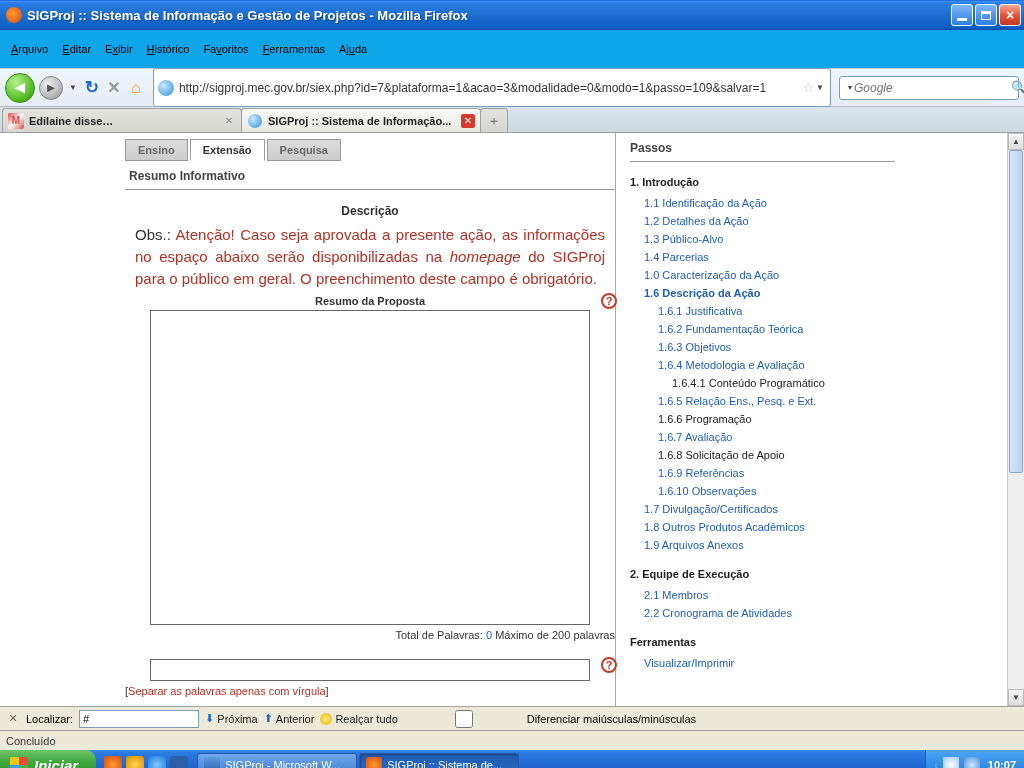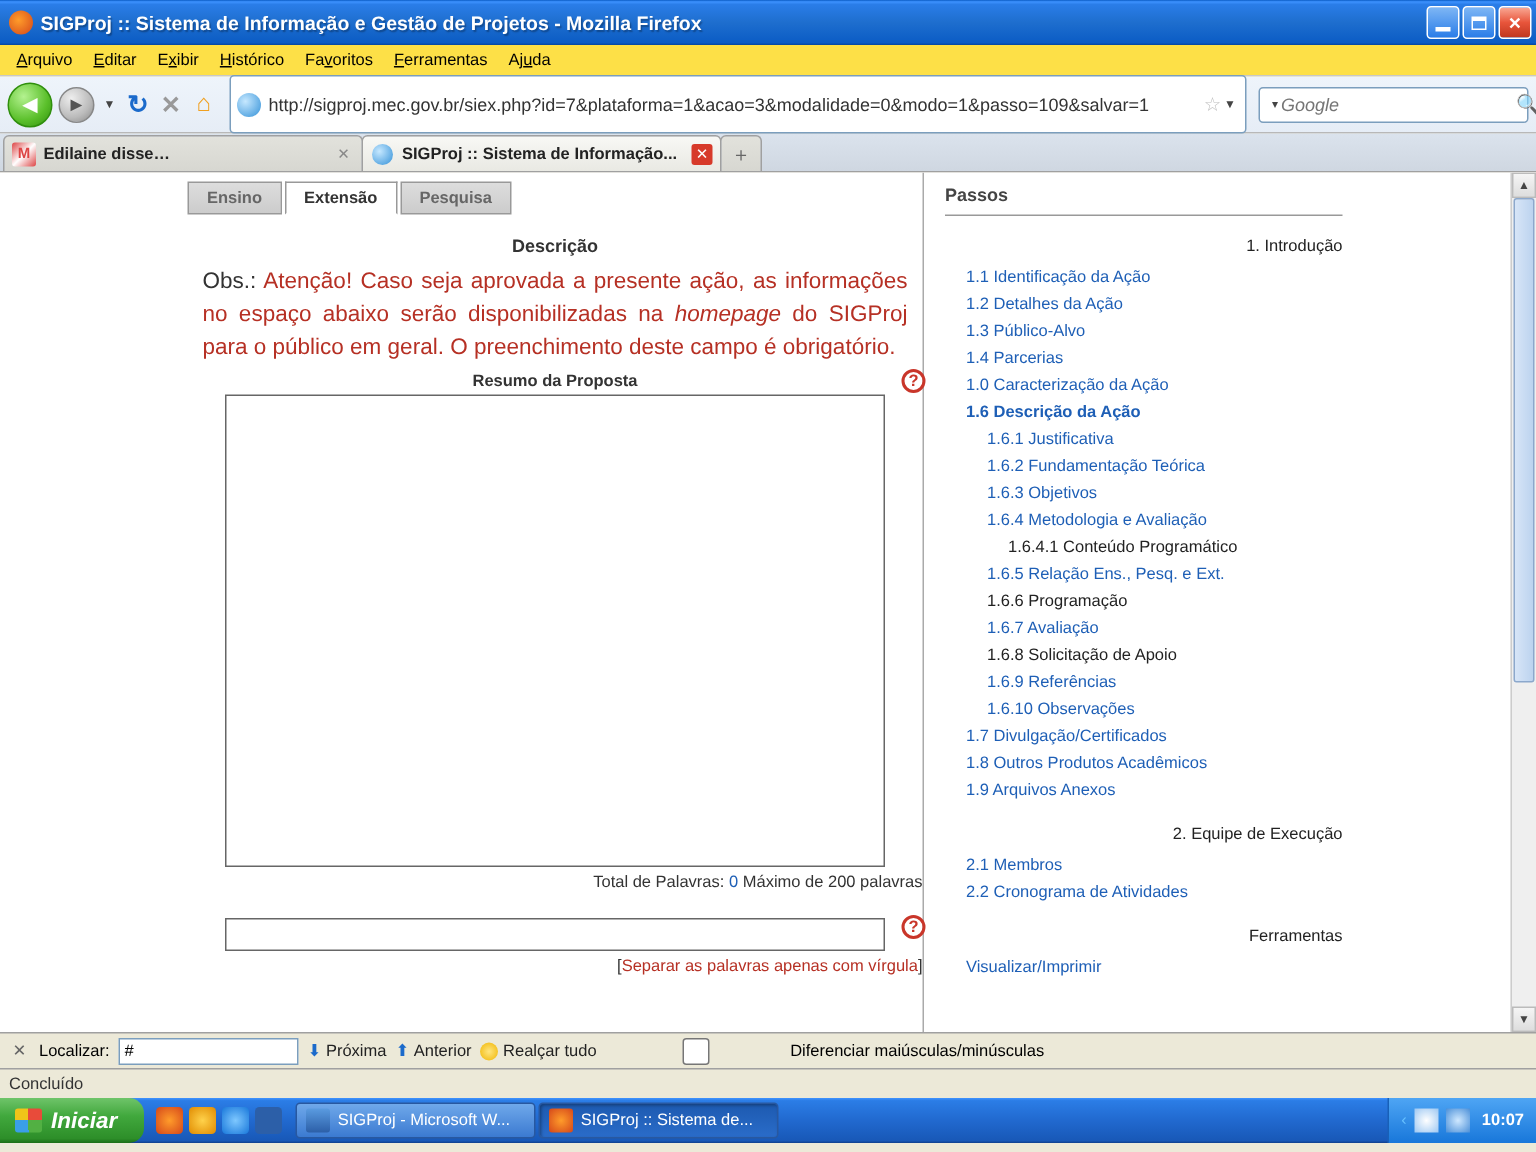--- a/index.html
+++ b/index.html
@@ -11,21 +11,21 @@
 .titlebar .title-text { flex:1; text-shadow:1px 1px 1px rgba(0,0,0,.3); }
 .winbtns { display:flex; gap:2px; }
 .winbtn { width:22px; height:22px; border-radius:3px; border:1px solid #fff; display:flex; align-items:center; justify-content:center; font-family:Arial; font-weight:bold; color:#fff; }
 .winbtn.min,.winbtn.max { background:linear-gradient(to bottom,#7eb6f5,#2a7de8); }
 .winbtn.close { background:linear-gradient(to bottom,#f9a894,#e8553b,#c0361f); }
 .winbtn .mn { width:10px; height:3px; background:#fff; margin-top:8px; }
 .winbtn .mx { width:10px; height:9px; border:1px solid #fff; border-top:3px solid #fff; }
 .winbtn .cx { font-size:14px; line-height:1; }
 
 
-.menubar { height:21px; background:#fde047; border-bottom:1px solid #c8c8c8; display:flex; align-items:center; padding-left:4px; font-size:11px; }
+.menubar { height:39px; background:#0ea5e9; border-bottom:1px solid #c8c8c8; display:flex; align-items:center; padding-left:4px; font-size:11px; }
 .menubar span { padding:2px 7px; cursor:default; }
 .menubar span u { text-decoration:underline; }
 
 
 .navbar { height:38px; background:linear-gradient(to bottom,#eef4fb,#e6edf6); border-bottom:1px solid #b8b8b8; display:flex; align-items:center; padding:0 5px; gap:4px; }
 .navbtn-back { width:30px; height:30px; border-radius:50%; background:radial-gradient(circle at 35% 30%,#b4f290,#5abf2a 60%,#2f8f0d); border:1px solid #2f8f0d; display:flex; align-items:center; justify-content:center; color:#fff; font-size:17px; }
 .navbtn-fwd { width:24px; height:24px; border-radius:50%; background:radial-gradient(circle at 35% 30%,#eee,#bbb 60%,#888); border:1px solid #888; display:flex; align-items:center; justify-content:center; color:#555; font-size:13px; }
 .drop-tri { font-size:8px; color:#444; padding:0 2px; }
 .ico { width:18px; height:18px; display:flex; align-items:center; justify-content:center; }
 .reload { color:#1b6acb; font-size:17px; font-weight:bold; }
@@ -74,27 +74,27 @@
 .obs .warn { color:#b63024; }
 .obs em { color:#b63024; font-style:italic; }
 
 .field-row { position:relative; margin-top:6px; }
 .field-label { text-align:center; font-weight:bold; font-size:11px; color:#333; margin-bottom:3px; }
 .help-ic { position:absolute; right:-2px; top:-2px; width:16px; height:16px; border:2px solid #c9362a; border-radius:50%; color:#c9362a; font-weight:bold; font-size:11px; display:flex; align-items:center; justify-content:center; }
 textarea.big { width:440px; height:315px; margin:0 auto; display:block; border:1px solid #666; resize:none; font-family:inherit; font-size:11px; padding:2px; }
 .counter { text-align:right; font-size:11px; color:#333; margin-top:4px; }
 .counter .num { color:#1e5fb6; }
 input.kw { width:440px; height:22px; margin:2px auto 0; display:block; border:1px solid #666; font-family:inherit; font-size:11px; padding:2px 4px; }
-.hint { text-align:right; font-size:11px; margin-top:4px; }
+.hint { text-align:left; font-size:11px; margin-top:4px; }
 .hint .br { color:#333; }
 .hint .red { color:#b63024; }
 
 
 .rightcol .rtitle { font-size:12px; font-weight:bold; color:#444; padding:8px 0 6px; border-bottom:1px solid #999; }
-.rightcol .step-h { font-weight:normal; color:#222; font-size:11px; margin:14px 0 6px;text-align:right; }
+.rightcol .step-h { font-weight:bold; color:#222; font-size:11px; margin:14px 0 6px; }
 .rightcol a { display:block; color:#1e5fb6; text-decoration:none; font-size:11px; padding:3px 0 3px 14px; }
 .rightcol a.curr { font-weight:bold; }
 .rightcol a.l2 { padding-left:28px; }
 .rightcol a.l3 { padding-left:42px; }
 .rightcol a.plain { color:#222; }
 
 
 .findbar { height:24px; background:#ece9d8; border-top:1px solid #a0a0a0; display:flex; align-items:center; padding:0 6px; font-size:11px; gap:6px; }
 .findbar .closef { width:14px; height:14px; display:flex; align-items:center; justify-content:center; color:#666; font-size:11px; }
 .findbar input { width:120px; height:18px; border:1px solid #7b9ebd; padding:0 3px; font-family:inherit; font-size:11px; }
@@ -189,20 +189,21 @@
 
 <div class="viewport">
   <div class="page">
 
     <div class="leftcol">
       <div class="apptabs">
         <div class="apptab">Ensino</div>
         <div class="apptab active">Extensão</div>
         <div class="apptab">Pesquisa</div>
       </div>
+      <div class="sect-header">Resumo Informativo</div>
       <div class="desc-title">Descrição</div>
       <div class="obs">
         <span>Obs.: </span><span class="warn"><span>Atenção! Caso seja aprovada a presente ação, as informações no espaço abaixo serão disponibilizadas na </span><em>homepage</em><span> do SIGProj para o público em geral. O preenchimento deste campo é obrigatório.</span></span>
       </div>
 
       <div class="field-row">
         <div class="field-label">Resumo da Proposta</div>
         <div class="help-ic">?</div>
         <textarea class="big" style=""></textarea>
         <div class="counter">

